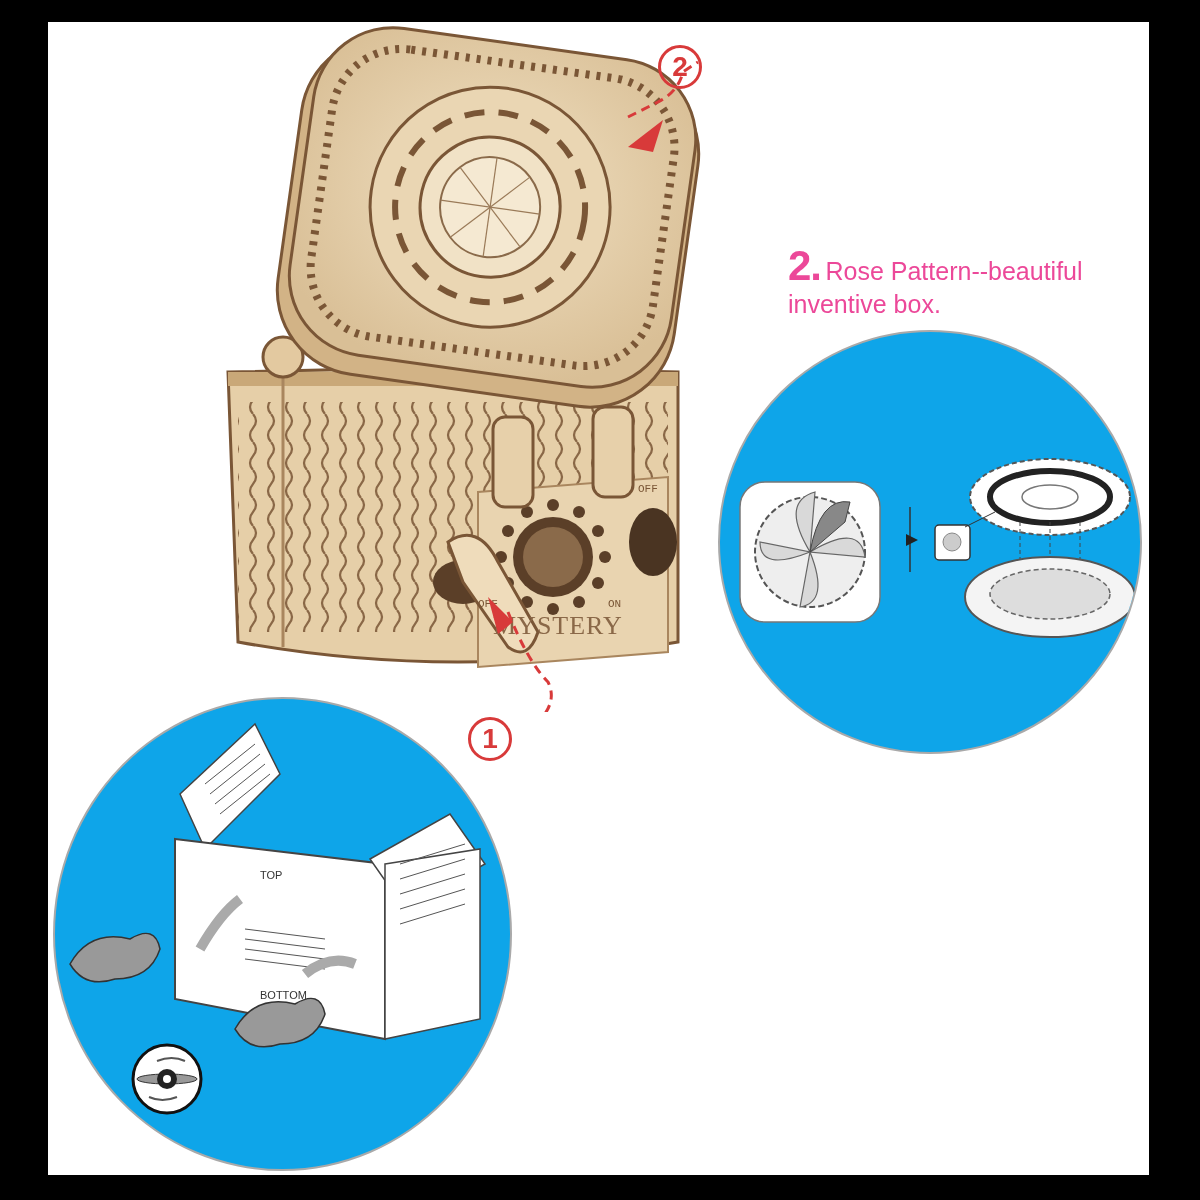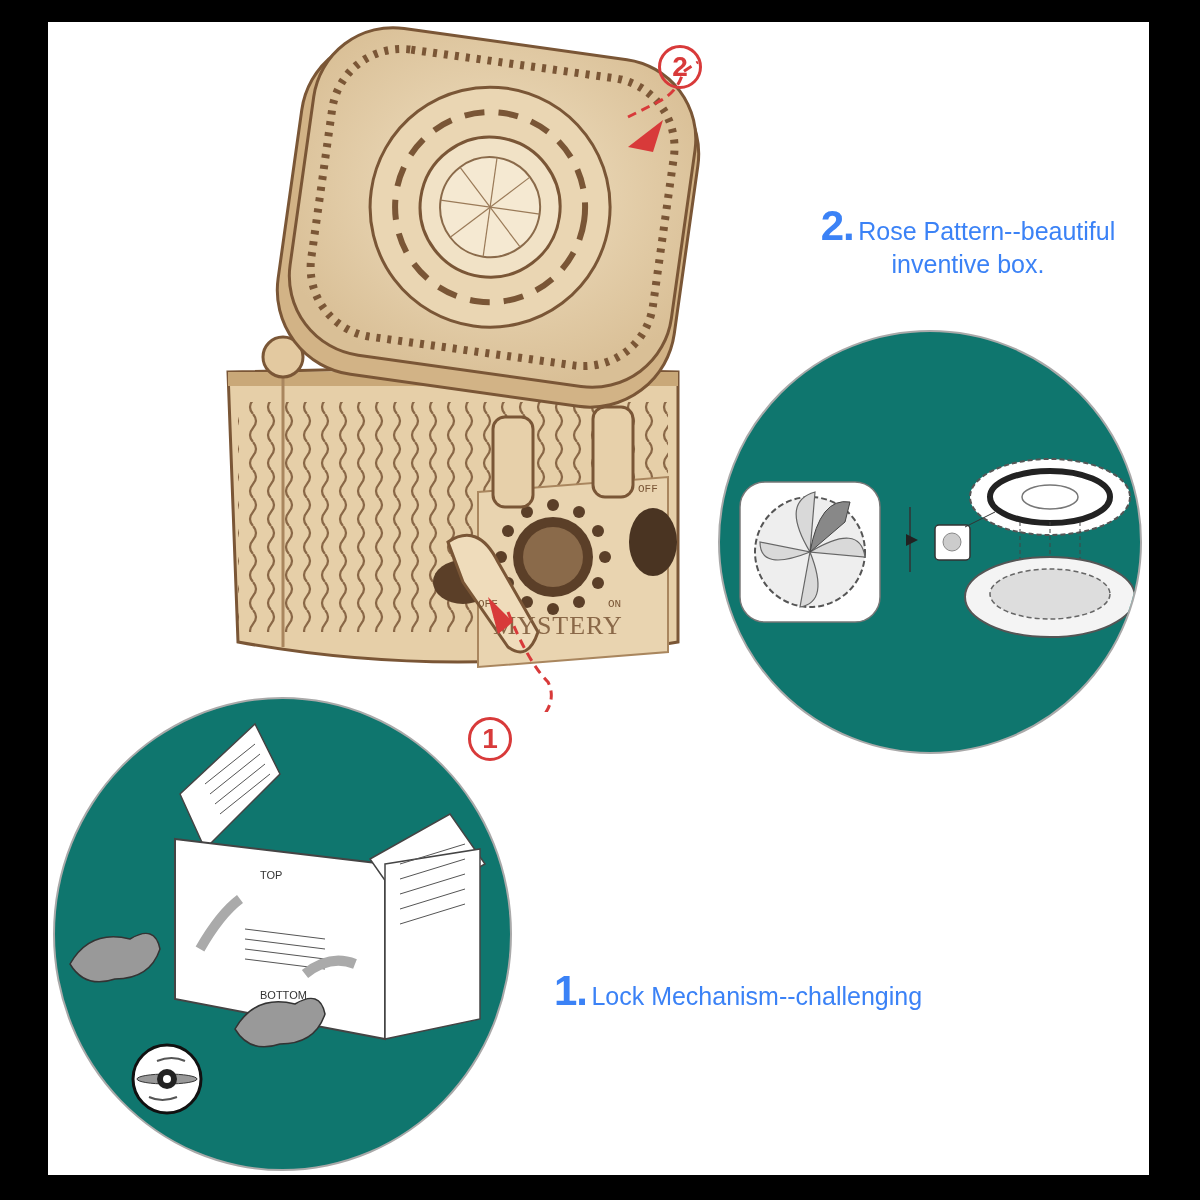--- a/index.html
+++ b/index.html
@@ -1,22 +1,22 @@
 <!DOCTYPE html>
 <html><head>
 <meta charset="utf-8">
 <style>
   html,body{margin:0;padding:0;background:#000;}
   body{width:1200px;height:1200px;position:relative;overflow:hidden;font-family:"Liberation Sans",sans-serif;}
   .panel{position:absolute;left:48px;top:22px;width:1101px;height:1153px;background:#fff;overflow:hidden;}
   .abs{position:absolute;}
-  .caption{position:absolute;color:#3b82f6;text-align:center;line-height:1.15;}
+  .caption{position:absolute;color:#ec4899;line-height:1.15;margin-top:40px;}
   .caption .num{font-weight:bold;font-size:42px;letter-spacing:-1px;}
   .caption .line{font-size:25px;}
-  .circle-frame{position:absolute;border:2px solid #a9a9a9;border-radius:50%;background:#0f766e;overflow:hidden;}
+  .circle-frame{position:absolute;border:2px solid #a9a9a9;border-radius:50%;background:#0ea5e9;overflow:hidden;}
   .callout{position:absolute;color:#d83a3a;font-size:34px;font-weight:bold;width:38px;height:38px;border:3px solid #d83a3a;border-radius:50%;text-align:center;line-height:38px;}
 </style>
 </head>
 <body>
 
 <div class="panel">
 
   <svg class="abs" style="left:160px;top:0px;" width="560" height="690" viewBox="0 0 560 690">
     <defs>
       <pattern id="wave" width="18" height="28" patternUnits="userSpaceOnUse">
@@ -168,16 +168,14 @@
         <ellipse rx="30" ry="5" fill="#999" stroke="#333"></ellipse>
         <circle r="10" fill="#222"></circle>
           <circle r="4" fill="#fff"></circle>
         <path d="M-10 -18 Q5 -24 18 -18" fill="none" stroke="#555" stroke-width="2"></path>
         <path d="M10 18 Q-5 24 -18 18" fill="none" stroke="#555" stroke-width="2"></path>
       </g>
     </svg>
   </div>
 
   <div class="caption" style="left:470px;top:945px;width:440px;">
-    <div><span class="num">1.</span>
-      <span class="line">Lock Mechanism--challenging</span></div>
   </div>
 </div>
 
 </body></html>

